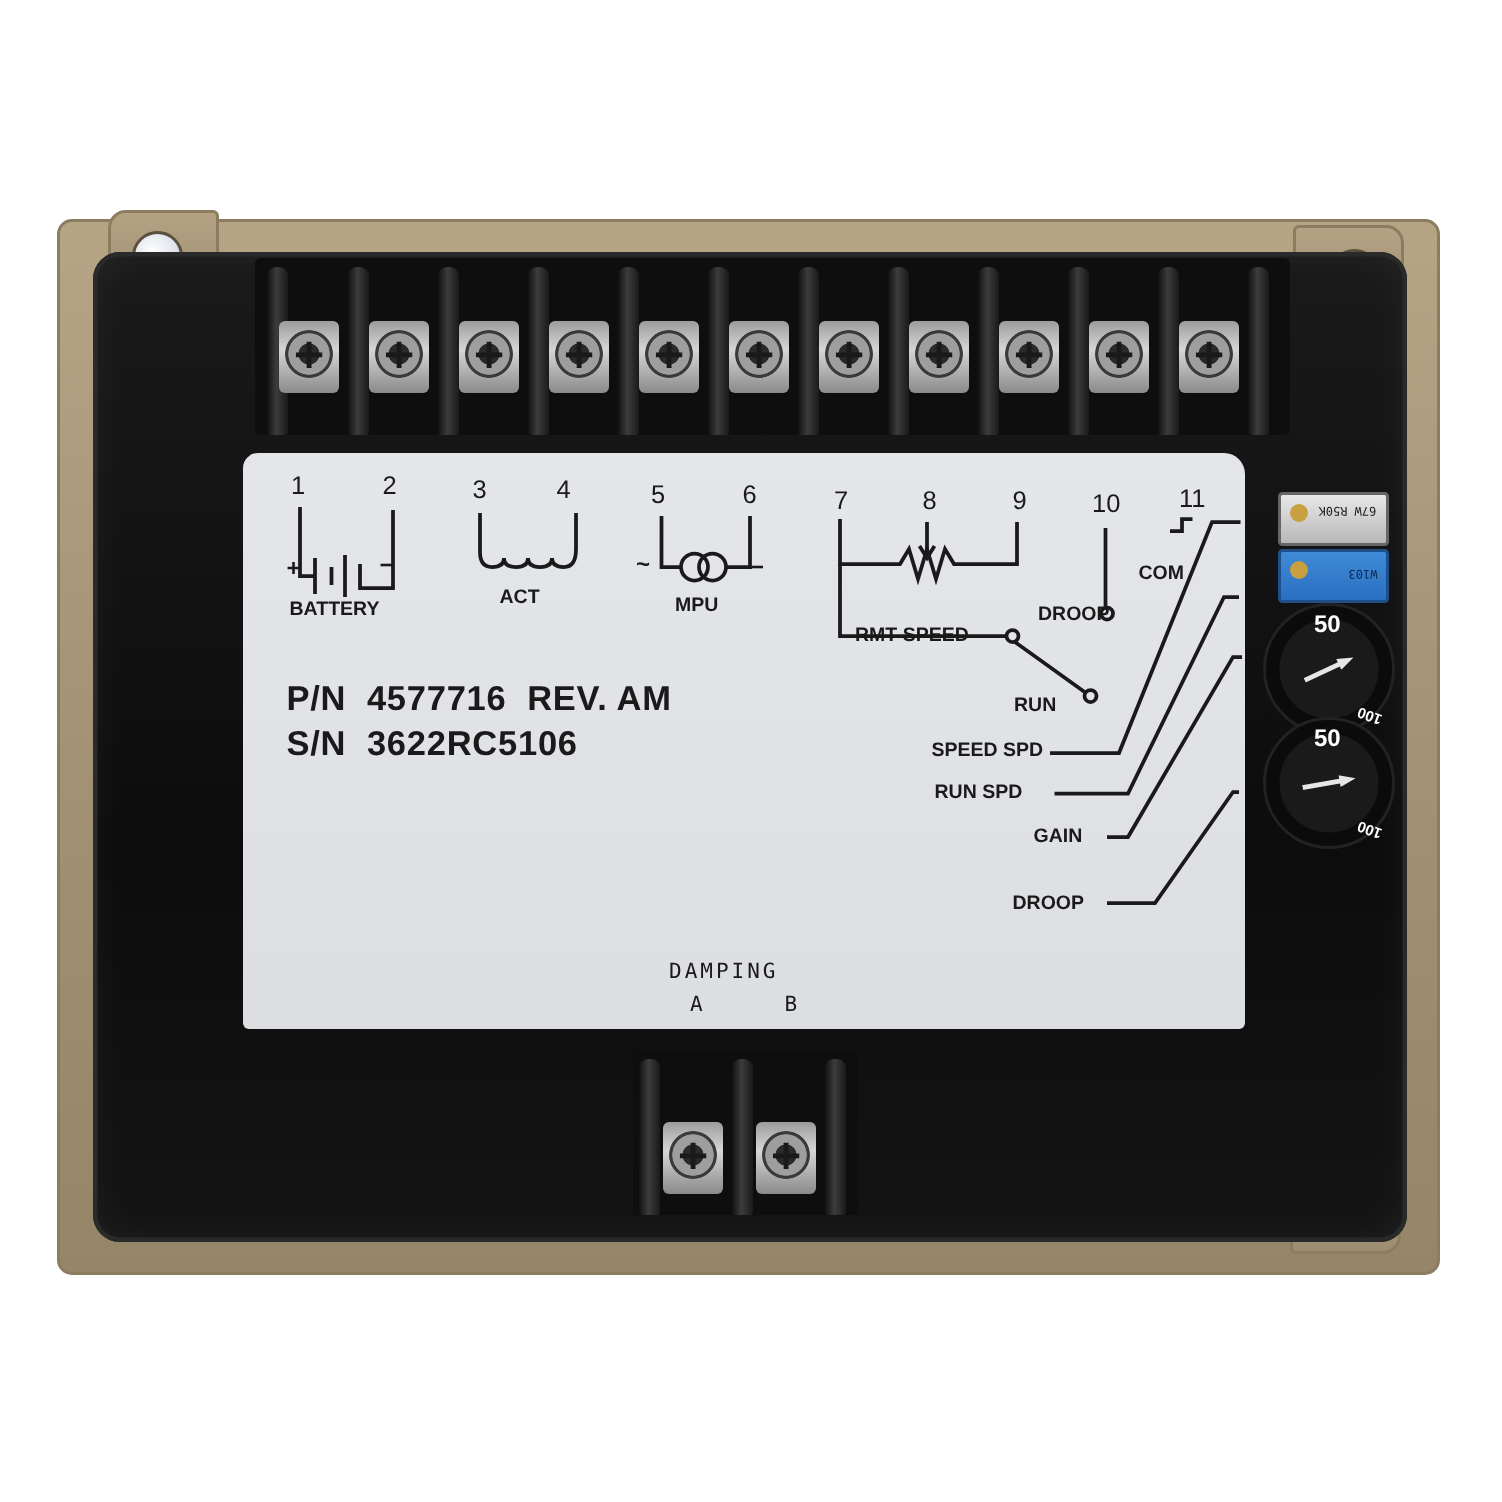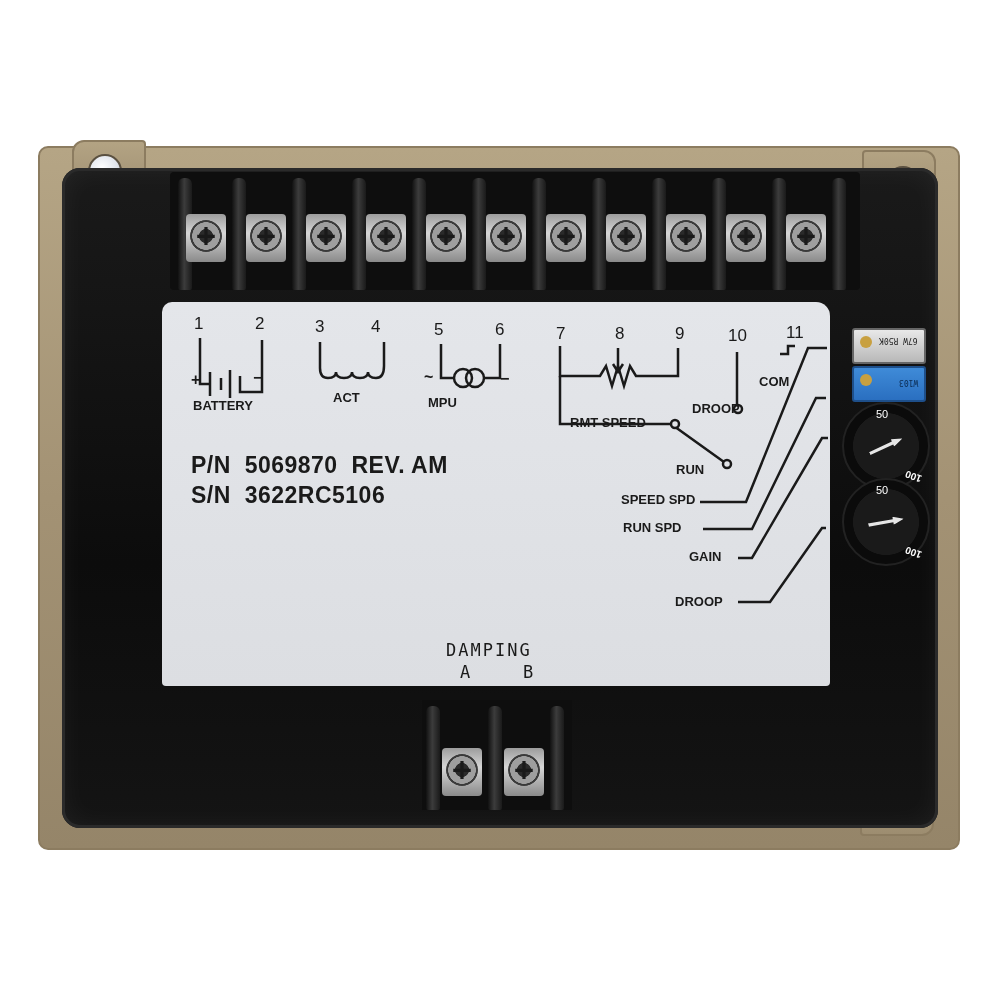--- a/index.html
+++ b/index.html
@@ -25,30 +25,30 @@
     .screw { position:absolute; top:42px; width:40px; height:48px; background:linear-gradient(180deg,#9c9c9c,#d6d6d6 40%,#8a8a8a); border-radius:4px; }
     .screw::before { content:""; position:absolute; left:4px; top:6px; width:32px; height:32px; border-radius:50%; background:radial-gradient(circle,#2a2a2a 0 30%,#9e9e9e 32% 60%,#3a3a3a 62% 70%,#bdbdbd 72%); }
     .screw::after { content:"+"; position:absolute; left:0; top:7px; width:40px; text-align:center; color:#1a1a1a; font:bold 28px "DejaVu Sans", sans-serif; line-height:30px; }
 
     
     .label { left:162px; top:302px; width:668px; height:384px; background:linear-gradient(180deg,#e4e6ea,#dcdee2); border-radius:10px 14px 4px 4px; }
     .lbl { position:absolute; color:#1a1a1a; font-weight:bold; white-space:nowrap; }
     .num { font-size:17px; font-weight:normal; }
     .small { font-size:13px; }
     .pn { font-size:23px; letter-spacing:0.5px; }
-    .damp { font-family:"DejaVu Sans Mono", monospace; font-weight:normal; font-size:17px; letter-spacing:2px; }
+    .damp { font-family:"DejaVu Sans Mono", monospace; font-weight:normal; font-size:14px; letter-spacing:2px; }
 
     
     .pot-rect { position:absolute; width:70px; height:32px; border-radius:3px; }
     .pot-white { left:852px; top:328px; background:linear-gradient(180deg,#e8e8e8,#b8b8b8); border:2px solid #666; }
     .pot-blue { left:852px; top:366px; background:linear-gradient(180deg,#3f8bd8,#2a6fc0); border:2px solid #1e4f8a; }
     .pot-rect span { position:absolute; right:6px; font-size:8px; font-family:"DejaVu Sans Mono", monospace; transform:rotate(180deg); }
     .pot-dot { position:absolute; left:6px; top:6px; width:12px; height:12px; border-radius:50%; background:#c8a040; }
     .dial { position:absolute; width:84px; height:84px; border-radius:50%; background:radial-gradient(circle,#1a1a1a 0 55%,#0b0b0b 56%); border:2px solid #222; }
-    .dial .n50 { position:absolute; top:4px; left:32px; color:#fff; font-size:11px; font-weight:normal; }
+    .dial .n50 { position:absolute; top:4px; left:32px; color:#fff; font-size:16px; font-weight:bold; }
     .dial .n100 { position:absolute; bottom:6px; right:6px; color:#fff; font-size:10px; font-weight:bold; transform:rotate(200deg); }
     .dial .pointer { position:absolute; left:24px; top:38px; width:36px; height:8px; background:#e6e6e6; clip-path:polygon(0 30%,70% 30%,70% 0,100% 50%,70% 100%,70% 70%,0 70%); }
     .d1 { left:842px; top:402px; }
     .d2 { left:842px; top:478px; }
     .d1 .pointer { transform:rotate(-25deg); }
     .d2 .pointer { transform:rotate(-10deg); }
 
     
     .dstrip { left:422px; top:700px; width:150px; height:110px; background:#0e0e0e; }
     .dstrip .rib { height:104px; }
@@ -142,33 +142,33 @@
     <path d="M738 602 H770 L822 528 H826"></path>
   </g>
 </svg>
 
 <span class="lbl" style="left:191px;top:371px;font-size:16px">+</span>
 <span class="lbl" style="left:253px;top:369px;font-size:16px">−</span>
 <span class="lbl small" style="left:193px;top:398px">BATTERY</span>
 <span class="lbl small" style="left:333px;top:390px">ACT</span>
 <span class="lbl" style="left:424px;top:368px;font-size:16px">~</span>
 <span class="lbl" style="left:500px;top:370px;font-size:16px">−</span>
-<span class="lbl small" style="left:428px;top:395px">MPU</span>
+<span class="lbl small" style="left:450px;top:395px">MPU</span>
 <span class="lbl small" style="left:570px;top:415px">RMT SPEED</span>
 <span class="lbl small" style="left:692px;top:401px">DROOP</span>
 <span class="lbl small" style="left:759px;top:374px">COM</span>
 <span class="lbl small" style="left:676px;top:462px">RUN</span>
 <span class="lbl small" style="left:621px;top:492px">SPEED SPD</span>
 <span class="lbl small" style="left:623px;top:520px">RUN SPD</span>
 <span class="lbl small" style="left:689px;top:549px">GAIN</span>
 <span class="lbl small" style="left:675px;top:594px">DROOP</span>
 
 <div class="lbl pn" style="left:191px;top:452px">
   <span>P/N</span>&nbsp;
-  <span>5069870</span>&nbsp;
+  <span>4577716</span>&nbsp;
   <span>REV. AM</span>
 </div>
 <div class="lbl pn" style="left:191px;top:482px">
   <span>S/N</span>&nbsp;
   <span>3622RC5106</span>
 </div>
 
 <span class="lbl damp" style="left:446px;top:640px">DAMPING</span>
 <span class="lbl damp" style="left:460px;top:662px">A</span>
 <span class="lbl damp" style="left:523px;top:662px">B</span>

